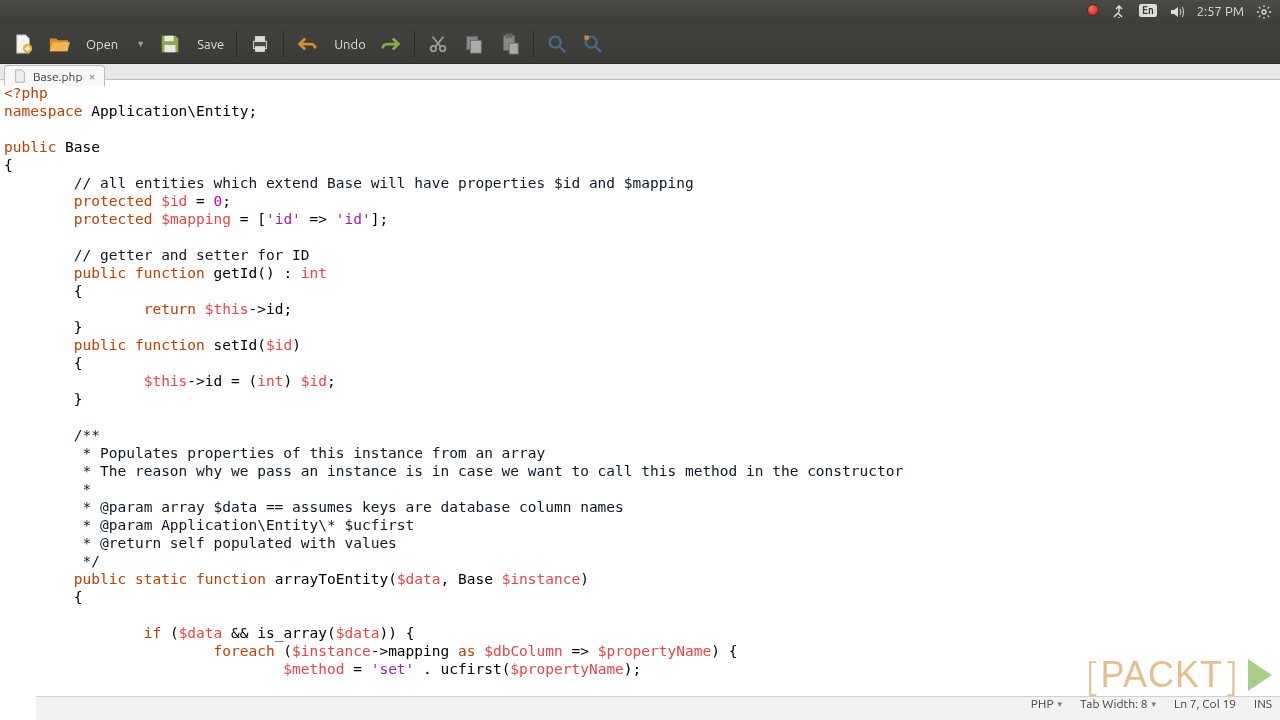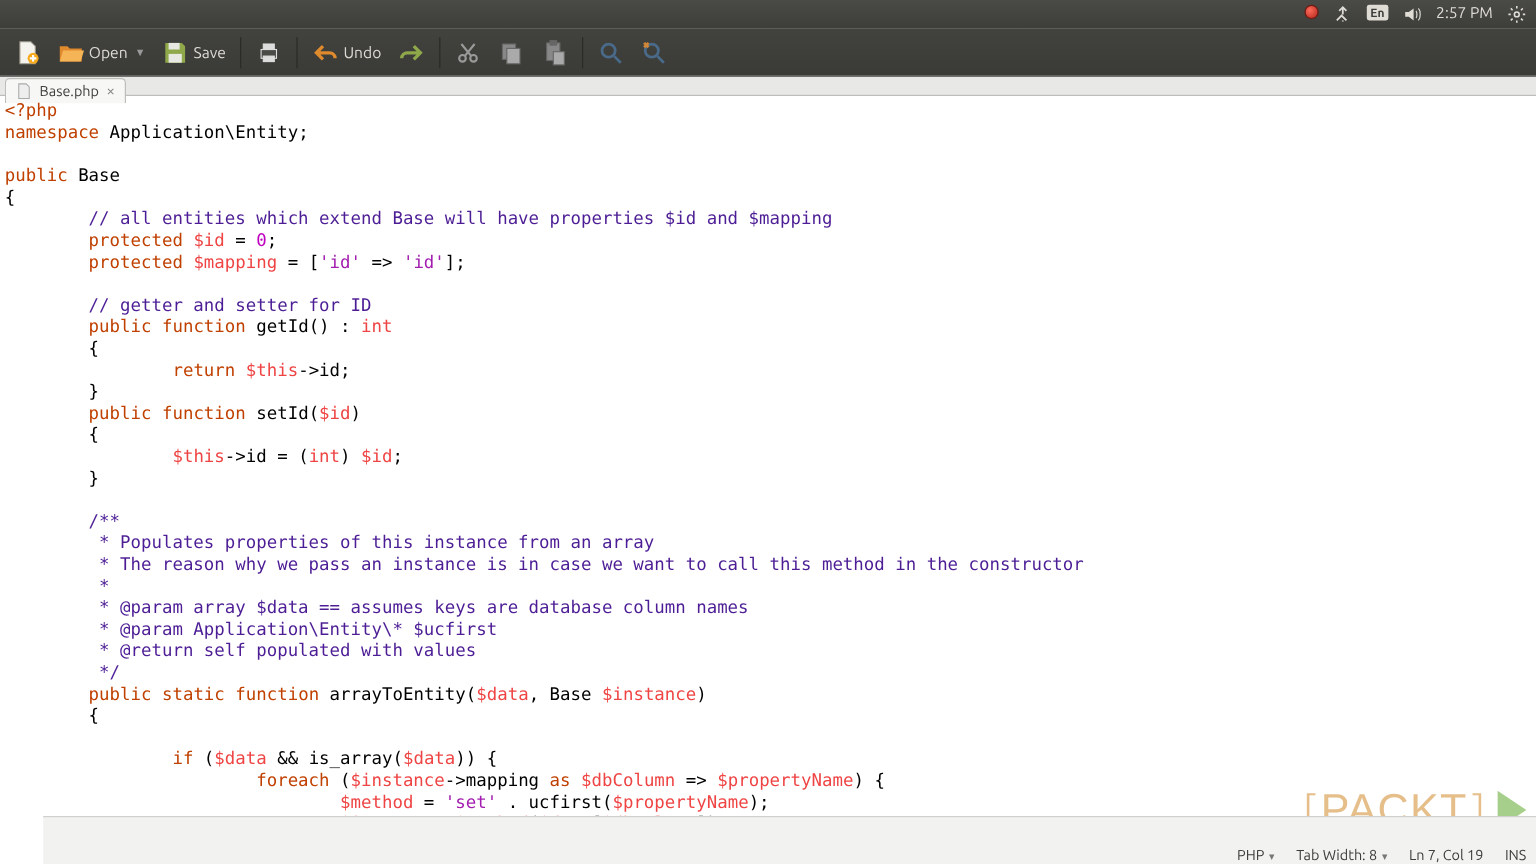--- a/index.html
+++ b/index.html
@@ -9,41 +9,41 @@
 .titlebar { background: linear-gradient(to bottom, #4a4a46, #3d3d39); height: 24px; display: flex; align-items: center; padding: 0 8px; color: #dfdcd6; font-size: 13px; font-weight: bold; }
 .titlebar .title { flex: 1; }
 .menubar-right { display: flex; align-items: flex-start; gap: 12px; margin-left: auto; }
 .menubar-right .ico { width: 16px; height: 16px; display: inline-flex; align-items: center; justify-content: center; color: #dfdcd6; }
 .menubar-right .record { width: 12px; height: 12px; border-radius: 50%; background: radial-gradient(circle at 35% 35%, #ff6b5a, #b2241a); border: 1px solid #6e1b14; }
 .menubar-right .lang { background: #dfdcd6; color: #3d3d39; font-size: 10px; font-weight: bold; padding: 1px 3px; border-radius: 2px; }
 .menubar-right .time { font-size: 13px; font-weight: normal; }
 
 
 .toolbar { background: linear-gradient(to bottom, #42423e, #3a3a36); height: 40px; display: flex; align-items: center; padding: 0 6px; gap: 2px; border-bottom: 1px solid #2a2a27; }
-.tbtn { display: flex; align-items: center; gap: 4px; padding: 4px 6px; border-radius: 3px; color: #dfdcd6; font-size: 13px; cursor: pointer; }
+.tbtn { display: flex; align-items: center; gap: 16px; padding: 4px 6px; border-radius: 3px; color: #dfdcd6; font-size: 13px; cursor: pointer; }
 .tbtn svg { width: 22px; height: 22px; }
 .tsep { width: 1px; height: 26px; background: #2a2a27; margin: 0 4px; }
 .dropdown-arrow { font-size: 9px; color: #999; margin-left: 2px; }
 
 
 .tabbar { height: 16px; background: #e8e8e6; border-bottom: 1px solid #bdbdb9; display: flex; align-items: flex-start; padding-left: 4px; }
 .tab { background: #f7f7f5; border: 1px solid #bdbdb9; border-bottom: none; border-radius: 4px 4px 0 0; padding: 3px 8px; display: flex; align-items: center; gap: 6px; font-size: 12px; color: #3c3c3c; position: relative; top: 1px; }
 .tab .file-ico { width: 14px; height: 14px; }
 .tab .close { font-size: 13px; color: #888; cursor: pointer; }
 
 
 .editor { font-family: "DejaVu Sans Mono", "Consolas", monospace; font-size: 14.5px; line-height: 18px; padding: 4px 0 0 4px; white-space: pre; color: #000; position: relative; height: 600px; overflow: hidden; }
 .kw1 { color: #c04000; } 
 .kw2 { color: #ef4444; } 
 .str { color: #a21caf; } 
-.cmt { color: #4c1d95; } 
+.cmt { color: #0f172a; } 
 .num { color: #c000c0; }
 
 
-.statusbar { position: absolute; bottom: 0; left: 0; right: 0; height: 40px; background: #f2f2f0; border-top: 1px solid #d0d0cc; display: flex; align-items: flex-end; font-size: 12px; color: #3c3c3c; padding: 0 8px; gap: 18px; margin-left: 36px; }
+.statusbar { position: absolute; bottom: 0; left: 0; right: 0; height: 24px; background: #f2f2f0; border-top: 1px solid #d0d0cc; display: flex; align-items: flex-start; font-size: 12px; color: #3c3c3c; padding: 0 8px; gap: 18px; margin-left: 36px; }
 .statusbar .spacer { flex: 1; }
 .statusbar .combo { display: flex; align-items: center; gap: 4px; }
 .statusbar .combo::after { content: "▾"; font-size: 9px; color: #777; }
 
 
 .watermark { position: absolute; right: 8px; bottom: 24px; display: flex; align-items: center; gap: 4px; opacity: 0.55; }
 .watermark .logo { font-family: sans-serif; font-size: 36px; font-weight: 300; color: #d08a2c; letter-spacing: 1px; }
 .watermark .bracket { color: #d08a2c; font-size: 36px; font-weight: 300; }
 .watermark .play { width: 0; height: 0; border-left: 24px solid #5fa82e; border-top: 16px solid transparent; border-bottom: 16px solid transparent; margin-left: 6px; }
 </style>

